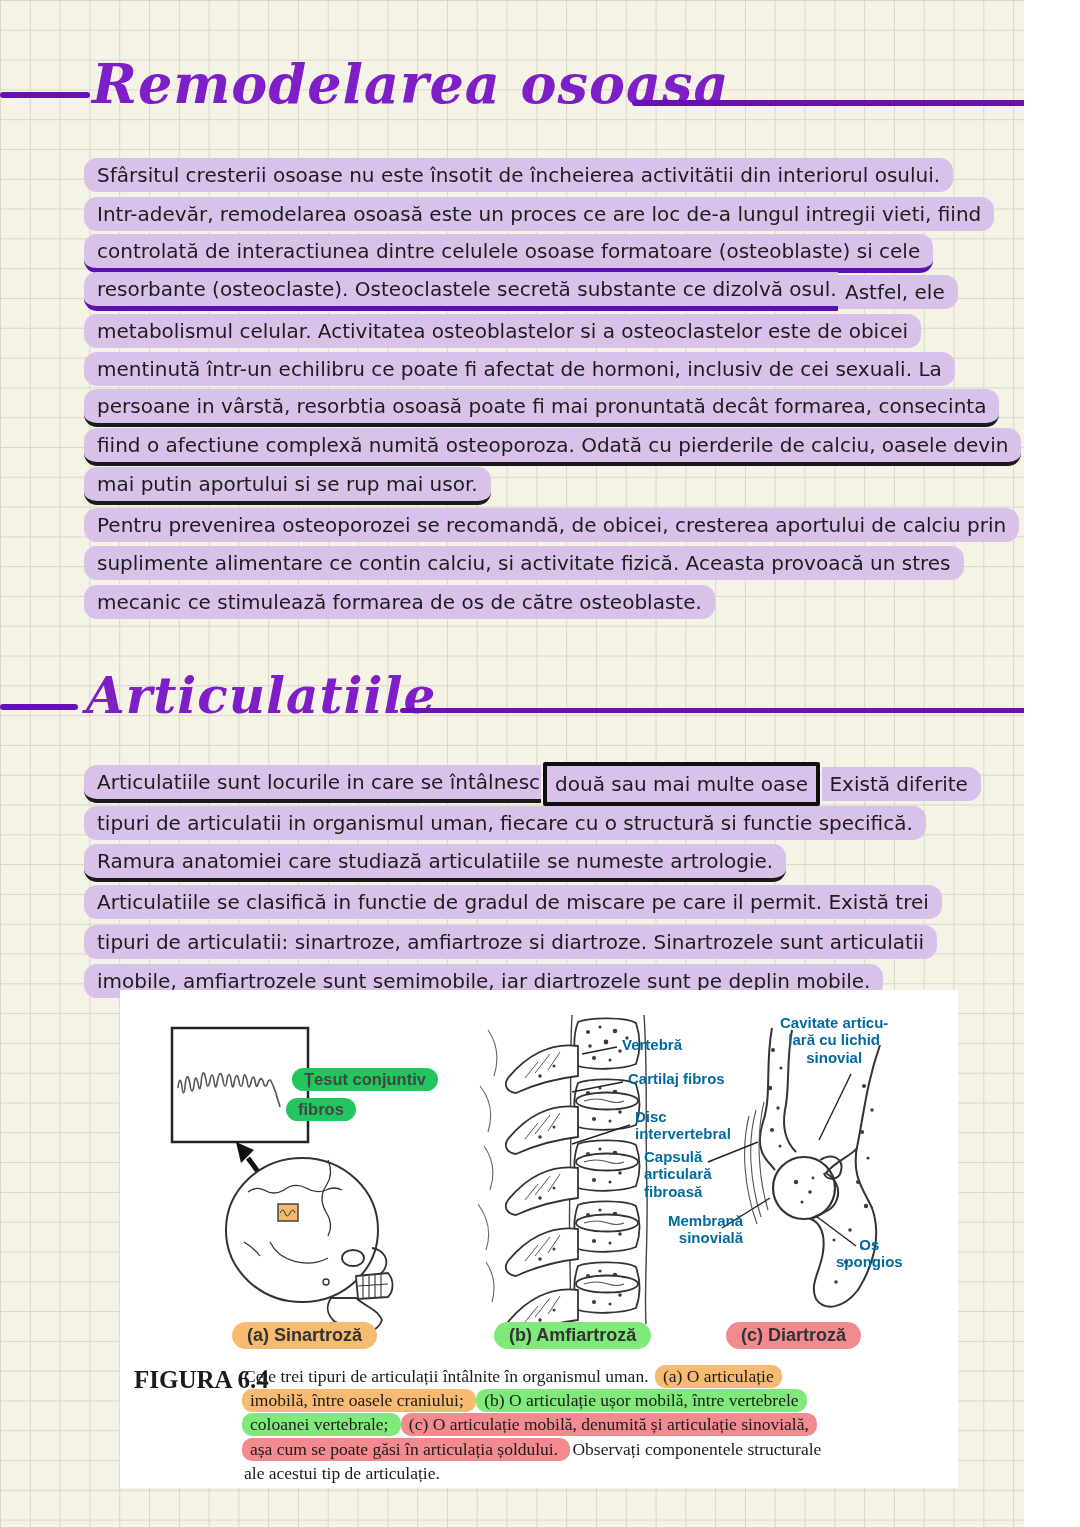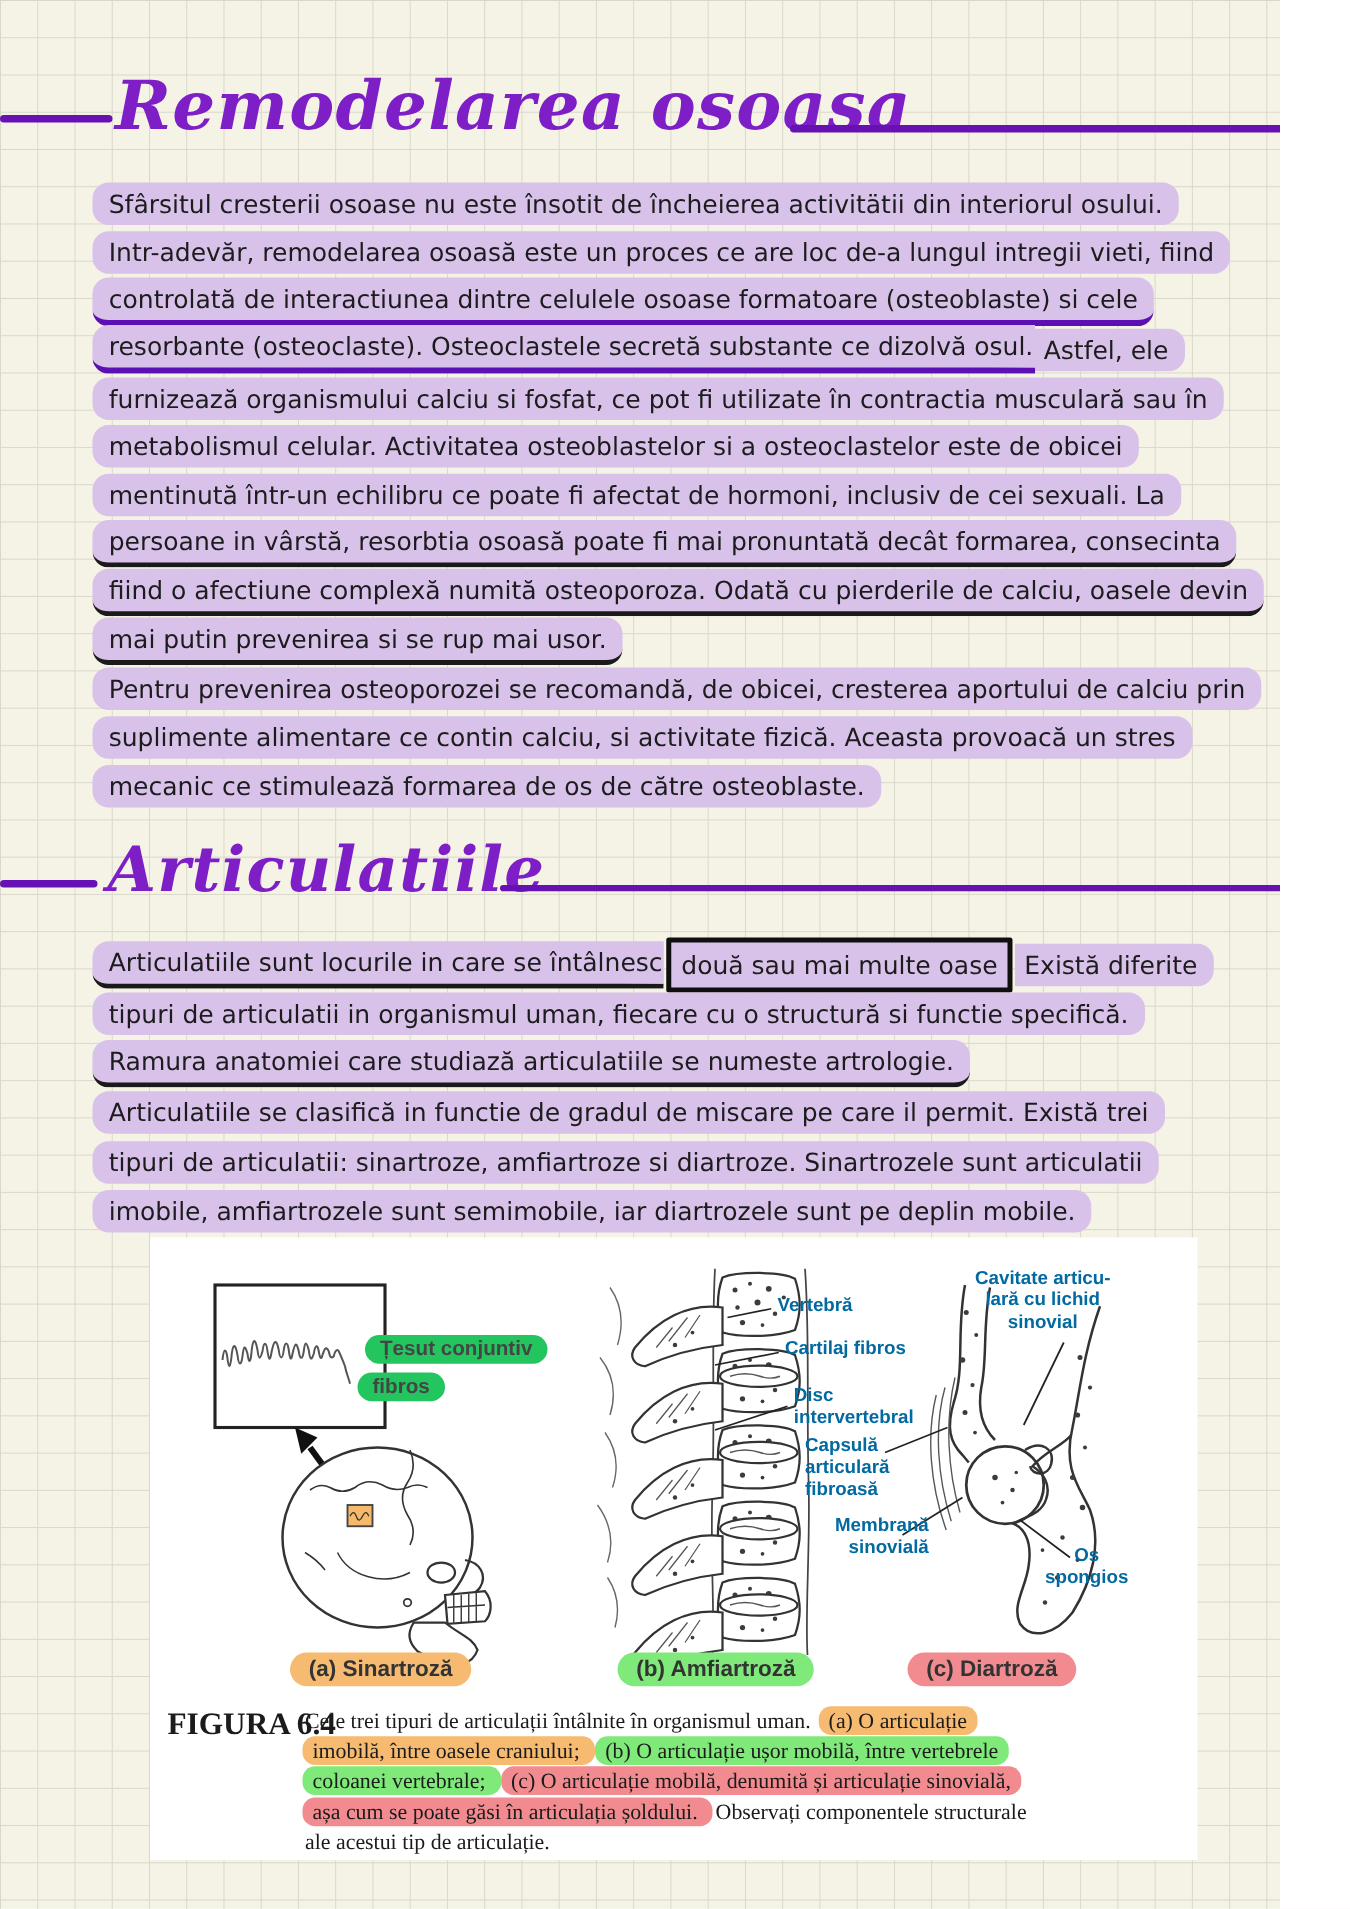--- a/index.html
+++ b/index.html
@@ -24,21 +24,21 @@
   }
   #title1 { left:92px; top:52px; font-size:54px; }
   #title2 { left:86px; top:666px; font-size:50px; }
   .rule { position:absolute; height:6px; background:#6711b5; border-radius:4px; }
   #rule1-left  { left:0; top:92px;  width:90px; }
   #rule1-right { left:632px; top:100px; width:448px; }
   #rule2-left  { left:0; top:704px; width:78px; }
   #rule2-right { left:400px; top:708px; width:672px; height:5px; }
 
   
-  .para { position:absolute; left:74px; }
+  .para { position:absolute; left:84px;margin-top:12px; }
   #para1 { top:144px; }
   #para2 { top:752px; }
   .pline {
     height:38.8px; display:flex; align-items:center; white-space:pre;
     font-size:20px; color:#1c1c1e;
   }
   #para2 .pline { height:39.5px; }
   .hl {
     background:#d9c2e9; border-radius:13px; padding:5px 13px;
     box-decoration-break:clone;
@@ -91,26 +91,25 @@
 
   <div class="rule" id="rule1-left"></div>
   <h1 class="script-title" id="title1">Remodelarea osoasa</h1>
   <div class="rule" id="rule1-right"></div>
 
   <div class="para" id="para1">
     <div class="pline"><span class="hl">Sfârsitul cresterii osoase nu este însotit de încheierea activitätii din interiorul osului.</span></div>
     <div class="pline"><span class="hl">Intr-adevăr, remodelarea osoasă este un proces ce are loc de-a lungul intregii vieti, fiind</span></div>
     <div class="pline"><span class="hl ul-purple">controlată de interactiunea dintre celulele osoase formatoare (osteoblaste) si cele</span></div>
     <div class="pline"><span class="hl seg-first ul-purple">resorbante (osteoclaste). Osteoclastele secretă substante ce dizolvă osul.</span><span class="hl seg-last"> Astfel, ele</span></div>
-    <div class="pline"><span class="hl">furnizează organismului calciu si fosfat, ce pot fi utilizate în contractia musculară sau în</span></div>
     <div class="pline"><span class="hl">metabolismul celular. Activitatea osteoblastelor si a osteoclastelor este de obicei</span></div>
     <div class="pline"><span class="hl">mentinută într-un echilibru ce poate fi afectat de hormoni, inclusiv de cei sexuali. La</span></div>
     <div class="pline"><span class="hl ul-black">persoane in vârstă, resorbtia osoasă poate fi mai pronuntată decât formarea, consecinta</span></div>
     <div class="pline"><span class="hl ul-black">fiind o afectiune complexă numită osteoporoza. Odată cu pierderile de calciu, oasele devin</span></div>
-    <div class="pline"><span class="hl ul-black">mai putin prevenirea si se rup mai usor.</span></div>
+    <div class="pline"><span class="hl ul-black">mai putin aportului si se rup mai usor.</span></div>
     <div class="pline"><span class="hl">Pentru prevenirea osteoporozei se recomandă, de obicei, cresterea aportului de calciu prin</span></div>
     <div class="pline"><span class="hl">suplimente alimentare ce contin calciu, si activitate fizică. Aceasta provoacă un stres</span></div>
     <div class="pline"><span class="hl">mecanic ce stimulează formarea de os de către osteoblaste.</span></div>
   </div>
 
   <div class="rule" id="rule2-left"></div>
   <h1 class="script-title" id="title2">Articulatiile</h1>
   <div class="rule" id="rule2-right"></div>
 
   <div class="para" id="para2">

